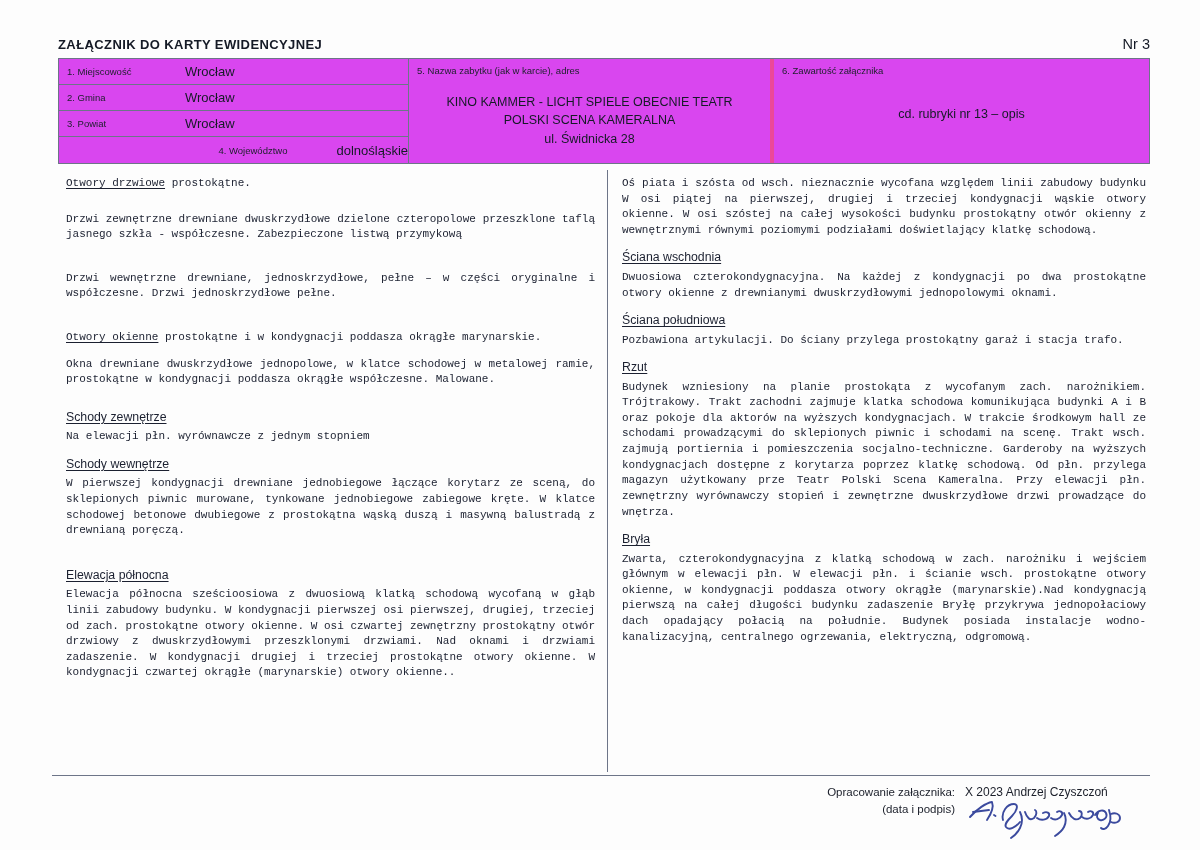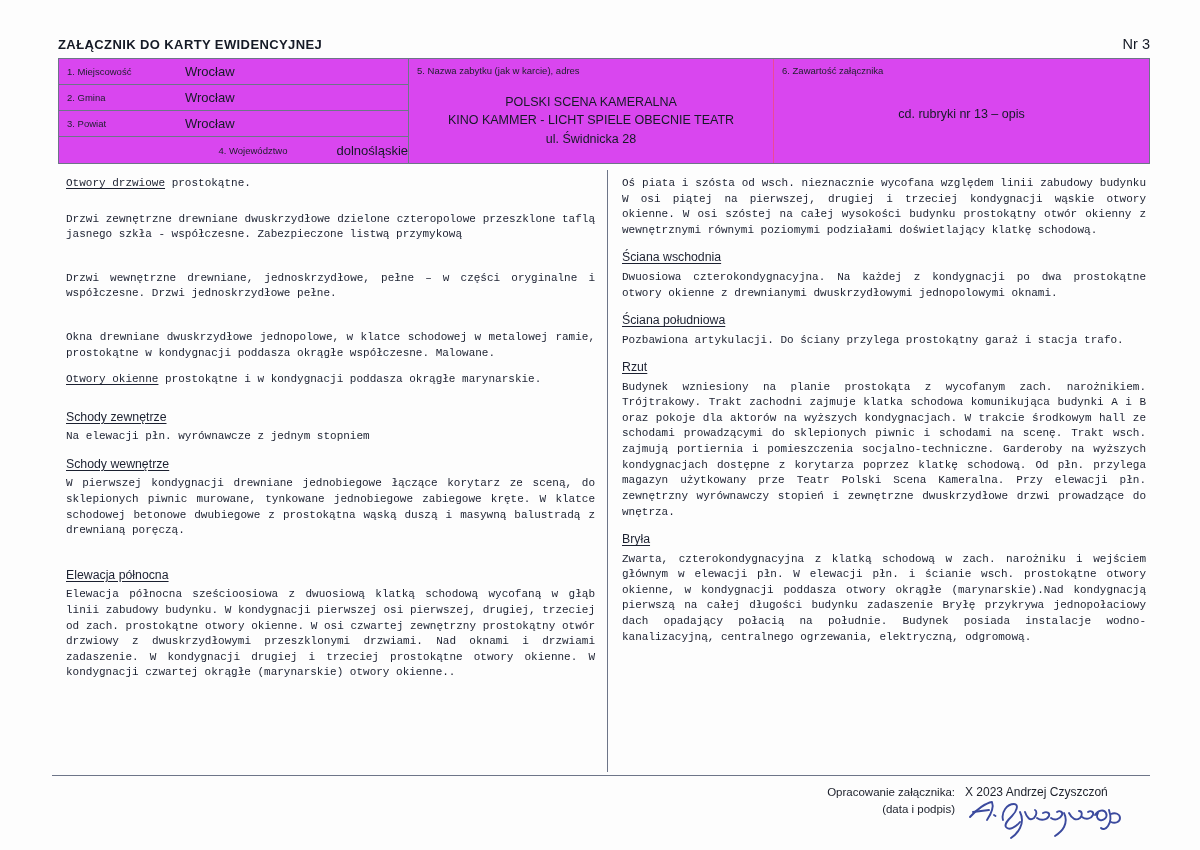--- a/index.html
+++ b/index.html
@@ -77,21 +77,21 @@
     white-space: nowrap;
   }
   .ht-value {
     font-size: 13px;
     color: #151a26;
     padding-left: 6px;
   }
   .ht-mid {
     width: 365px;
     box-sizing: border-box;
-    border-right: 1px solid #ec4899;
+    border-right: 4px solid #ec4899;
     position: relative;
     padding: 6px 8px 8px 8px;
   }
   .ht-right {
     flex: 1;
     box-sizing: border-box;
     position: relative;
     padding: 6px 8px 8px 8px;
   }
   .cell-caption {
@@ -232,22 +232,22 @@
       </div>
       <div class="ht-row">
         <span class="ht-label">4. Województwo</span>
         <span class="ht-value">dolnośląskie</span>
       </div>
     </div>
 
     <div class="ht-mid">
       <div class="cell-caption">5. Nazwa zabytku (jak w karcie), adres</div>
       <div class="monument-name">
+        <div>KINO KAMMER - LICHT SPIELE OBECNIE TEATR</div>
         <div>POLSKI SCENA KAMERALNA</div>
-        <div>KINO KAMMER - LICHT SPIELE OBECNIE TEATR</div>
         <div>ul. Świdnicka 28</div>
       </div>
     </div>
 
     <div class="ht-right">
       <div class="cell-caption">6. Zawartość załącznika</div>
       <div class="attachment-content">cd. rubryki nr 13 – opis</div>
     </div>
 
   </div>
@@ -255,23 +255,23 @@
   <div class="body-wrap">
 
     <div class="col col-left">
       <p class="t gap-lg"><span class="hd-inline">Otwory drzwiowe</span><span> prostokątne.</span></p>
 
       <p class="t">Drzwi zewnętrzne drewniane dwuskrzydłowe dzielone czteropolowe przeszklone taflą jasnego szkła - współczesne. Zabezpieczone listwą przymykową</p>
       <div class="spacer-md"></div>
       <p class="t">Drzwi wewnętrzne drewniane, jednoskrzydłowe, pełne – w części oryginalne i współczesne. Drzwi jednoskrzydłowe pełne.</p>
 
       <div class="spacer-md"></div>
+      <p class="t"><span class="hd-inline">Otwory okienne</span><span> prostokątne i w kondygnacji poddasza okrągłe marynarskie.</span></p>
+
       <p class="t">Okna drewniane dwuskrzydłowe jednopolowe, w klatce schodowej w metalowej ramie, prostokątne w kondygnacji poddasza okrągłe współczesne. Malowane.</p>
-
-      <p class="t"><span class="hd-inline">Otwory okienne</span><span> prostokątne i w kondygnacji poddasza okrągłe marynarskie.</span></p>
 
       <div class="spacer-sm"></div>
       <span class="hd">Schody zewnętrze</span>
       <p class="t">Na elewacji płn. wyrównawcze z jednym stopniem</p>
 
       <span class="hd">Schody wewnętrze</span>
       <p class="t">W pierwszej kondygnacji drewniane jednobiegowe łączące korytarz ze sceną, do sklepionych piwnic murowane, tynkowane jednobiegowe zabiegowe kręte. W klatce schodowej betonowe dwubiegowe z prostokątna wąską duszą i masywną balustradą z drewnianą poręczą.</p>
 
       <div class="spacer-md"></div>
       <span class="hd">Elewacja północna</span>

